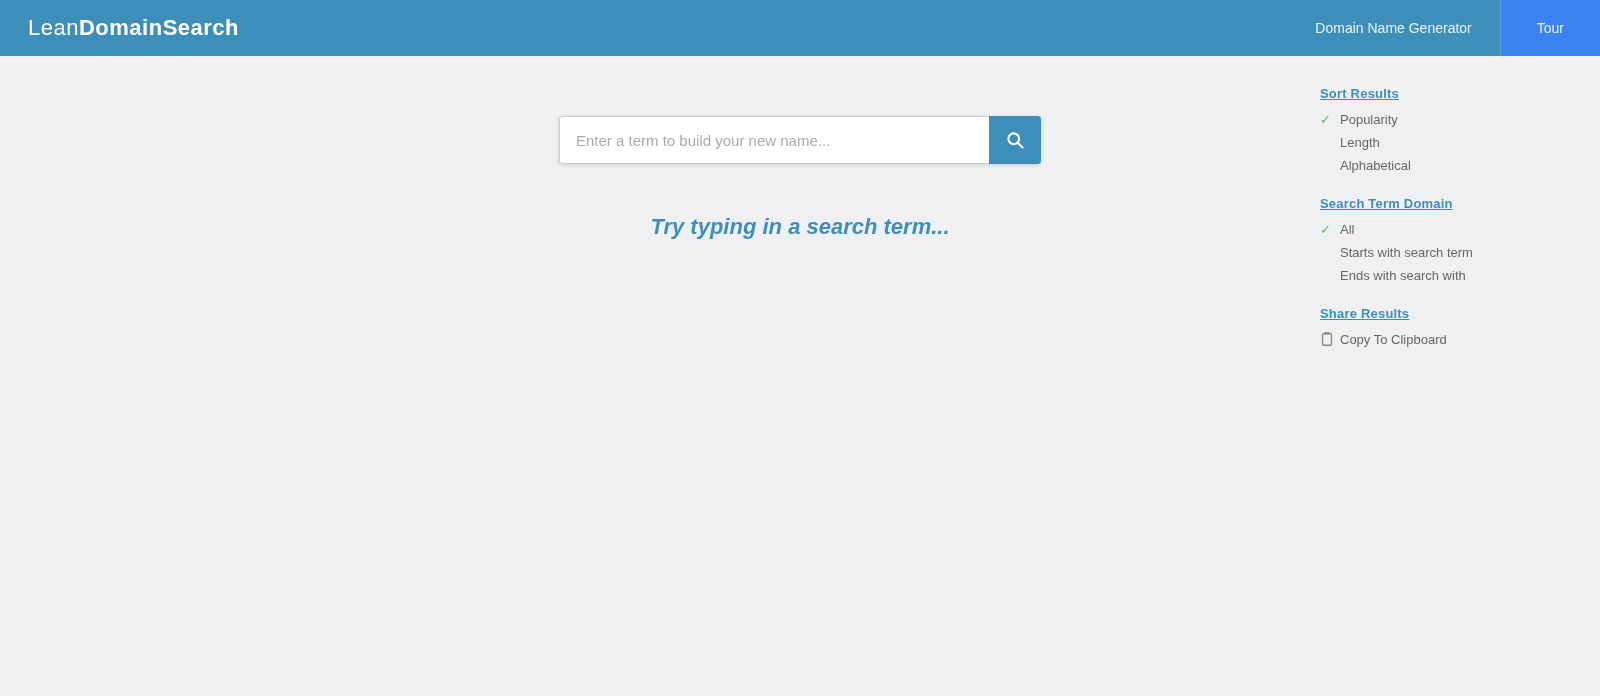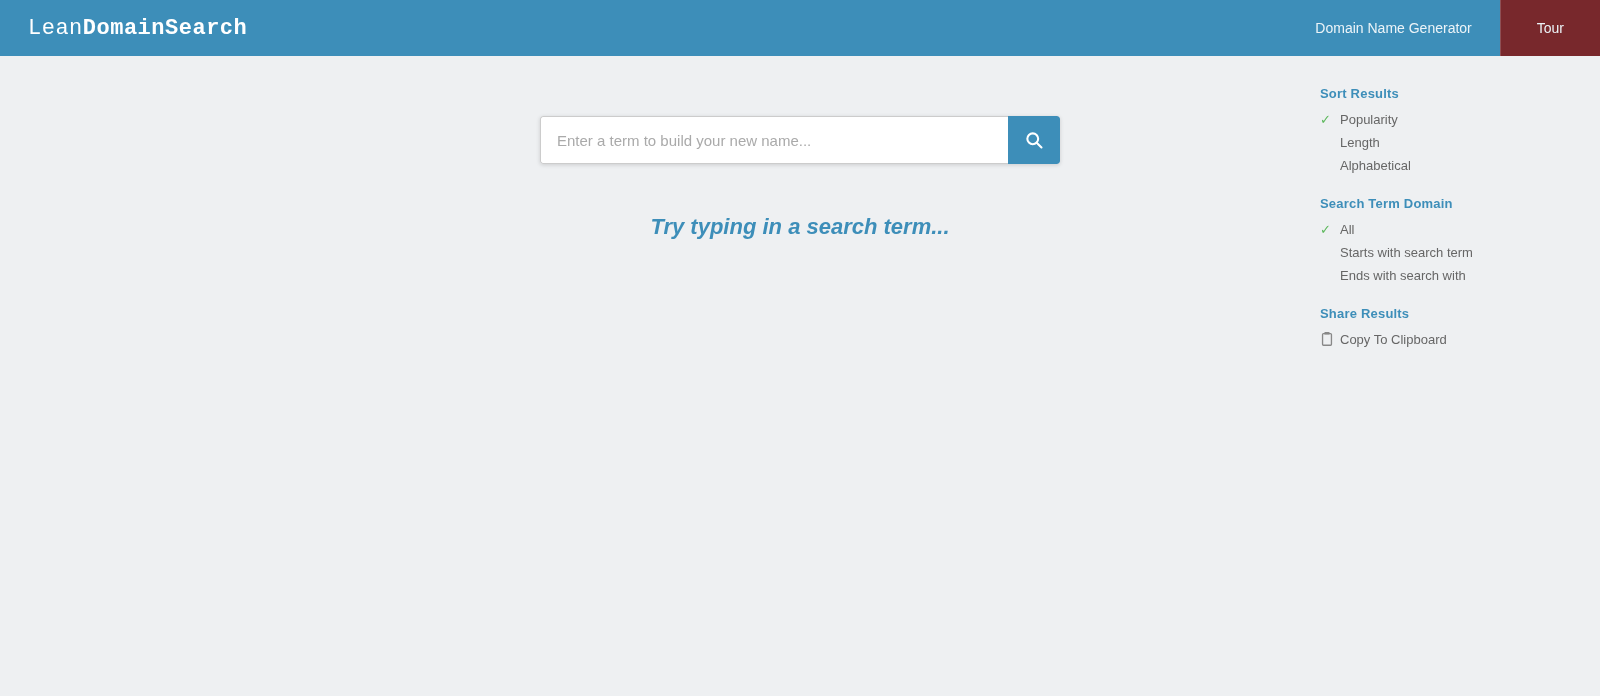--- a/index.html
+++ b/index.html
@@ -19,21 +19,20 @@
       align-items: center;
       justify-content: space-between;
       padding: 0 0 0 28px;
     }
 
     .logo {
       color: #fff;
       font-size: 22px;
       letter-spacing: 0.5px;
       white-space: nowrap;
-      font-family: Liberation Mono, monospace;
     }
 
     .logo span.lean {
       font-weight: 300;
     }
 
     .logo span.domain-search {
       font-weight: 700;
     }
 
@@ -48,39 +47,39 @@
       align-items: center;
       padding: 0 28px;
       color: #fff;
       font-size: 14px;
       text-decoration: none;
       opacity: 0.9;
       cursor: pointer;
     }
 
     .nav-tour {
-      background-color: #7f1d1d;
+      background-color: #3b82f6;
       border-left: 1px solid rgba(255,255,255,0.2);
       padding: 0 36px;
     }
 
     
     .main {
       display: flex;
       flex-direction: column;
       align-items: center;
       padding-top: 60px;
       min-height: calc(696px - 56px);
       position: relative;
     }
 
     
     .search-bar {
       display: flex;
-      width: 520px;
+      width: 482px;
       box-shadow: 0 1px 4px rgba(0,0,0,0.15);
       border-radius: 3px;
       overflow: hidden;
     }
 
     .search-input {
       flex: 1;
       height: 48px;
       border: 1px solid #ccc;
       border-right: none;
@@ -134,20 +133,21 @@
       right: 60px;
       width: 220px;
     }
 
     .sidebar-section-title {
       color: #3d8eb9;
       font-size: 13px;
       font-weight: 700;
       margin-bottom: 10px;
       letter-spacing: 0.2px;
+      text-decoration: underline;
     }
 
     .sidebar-section {
       margin-bottom: 22px;
     }
 
     .sidebar-option {
       display: flex;
       align-items: center;
       font-size: 13px;

